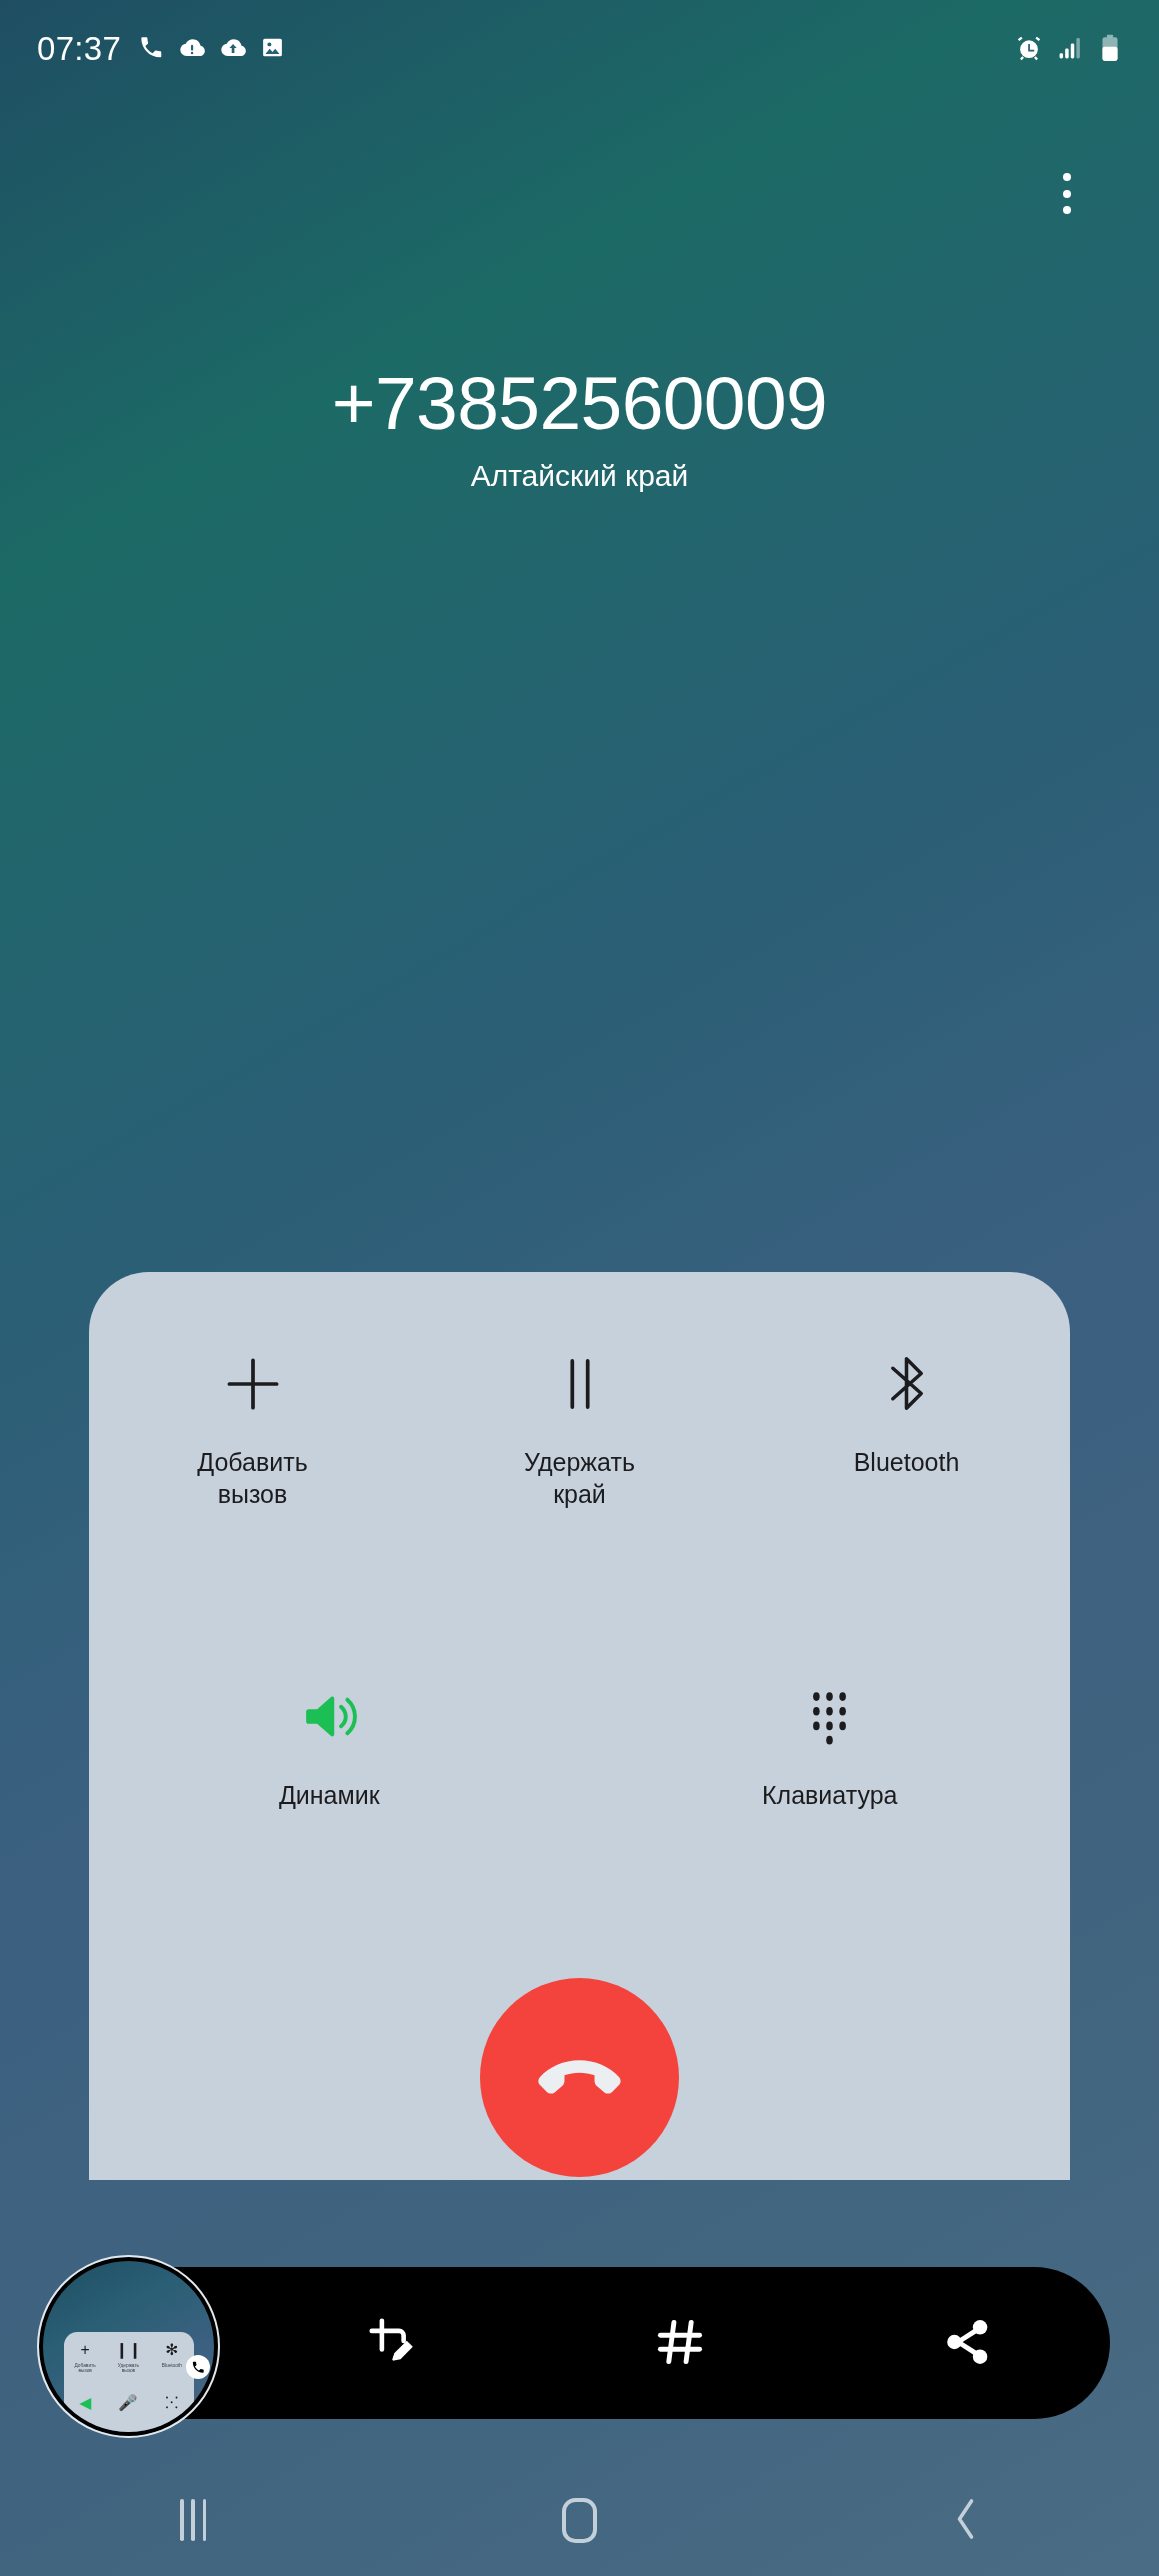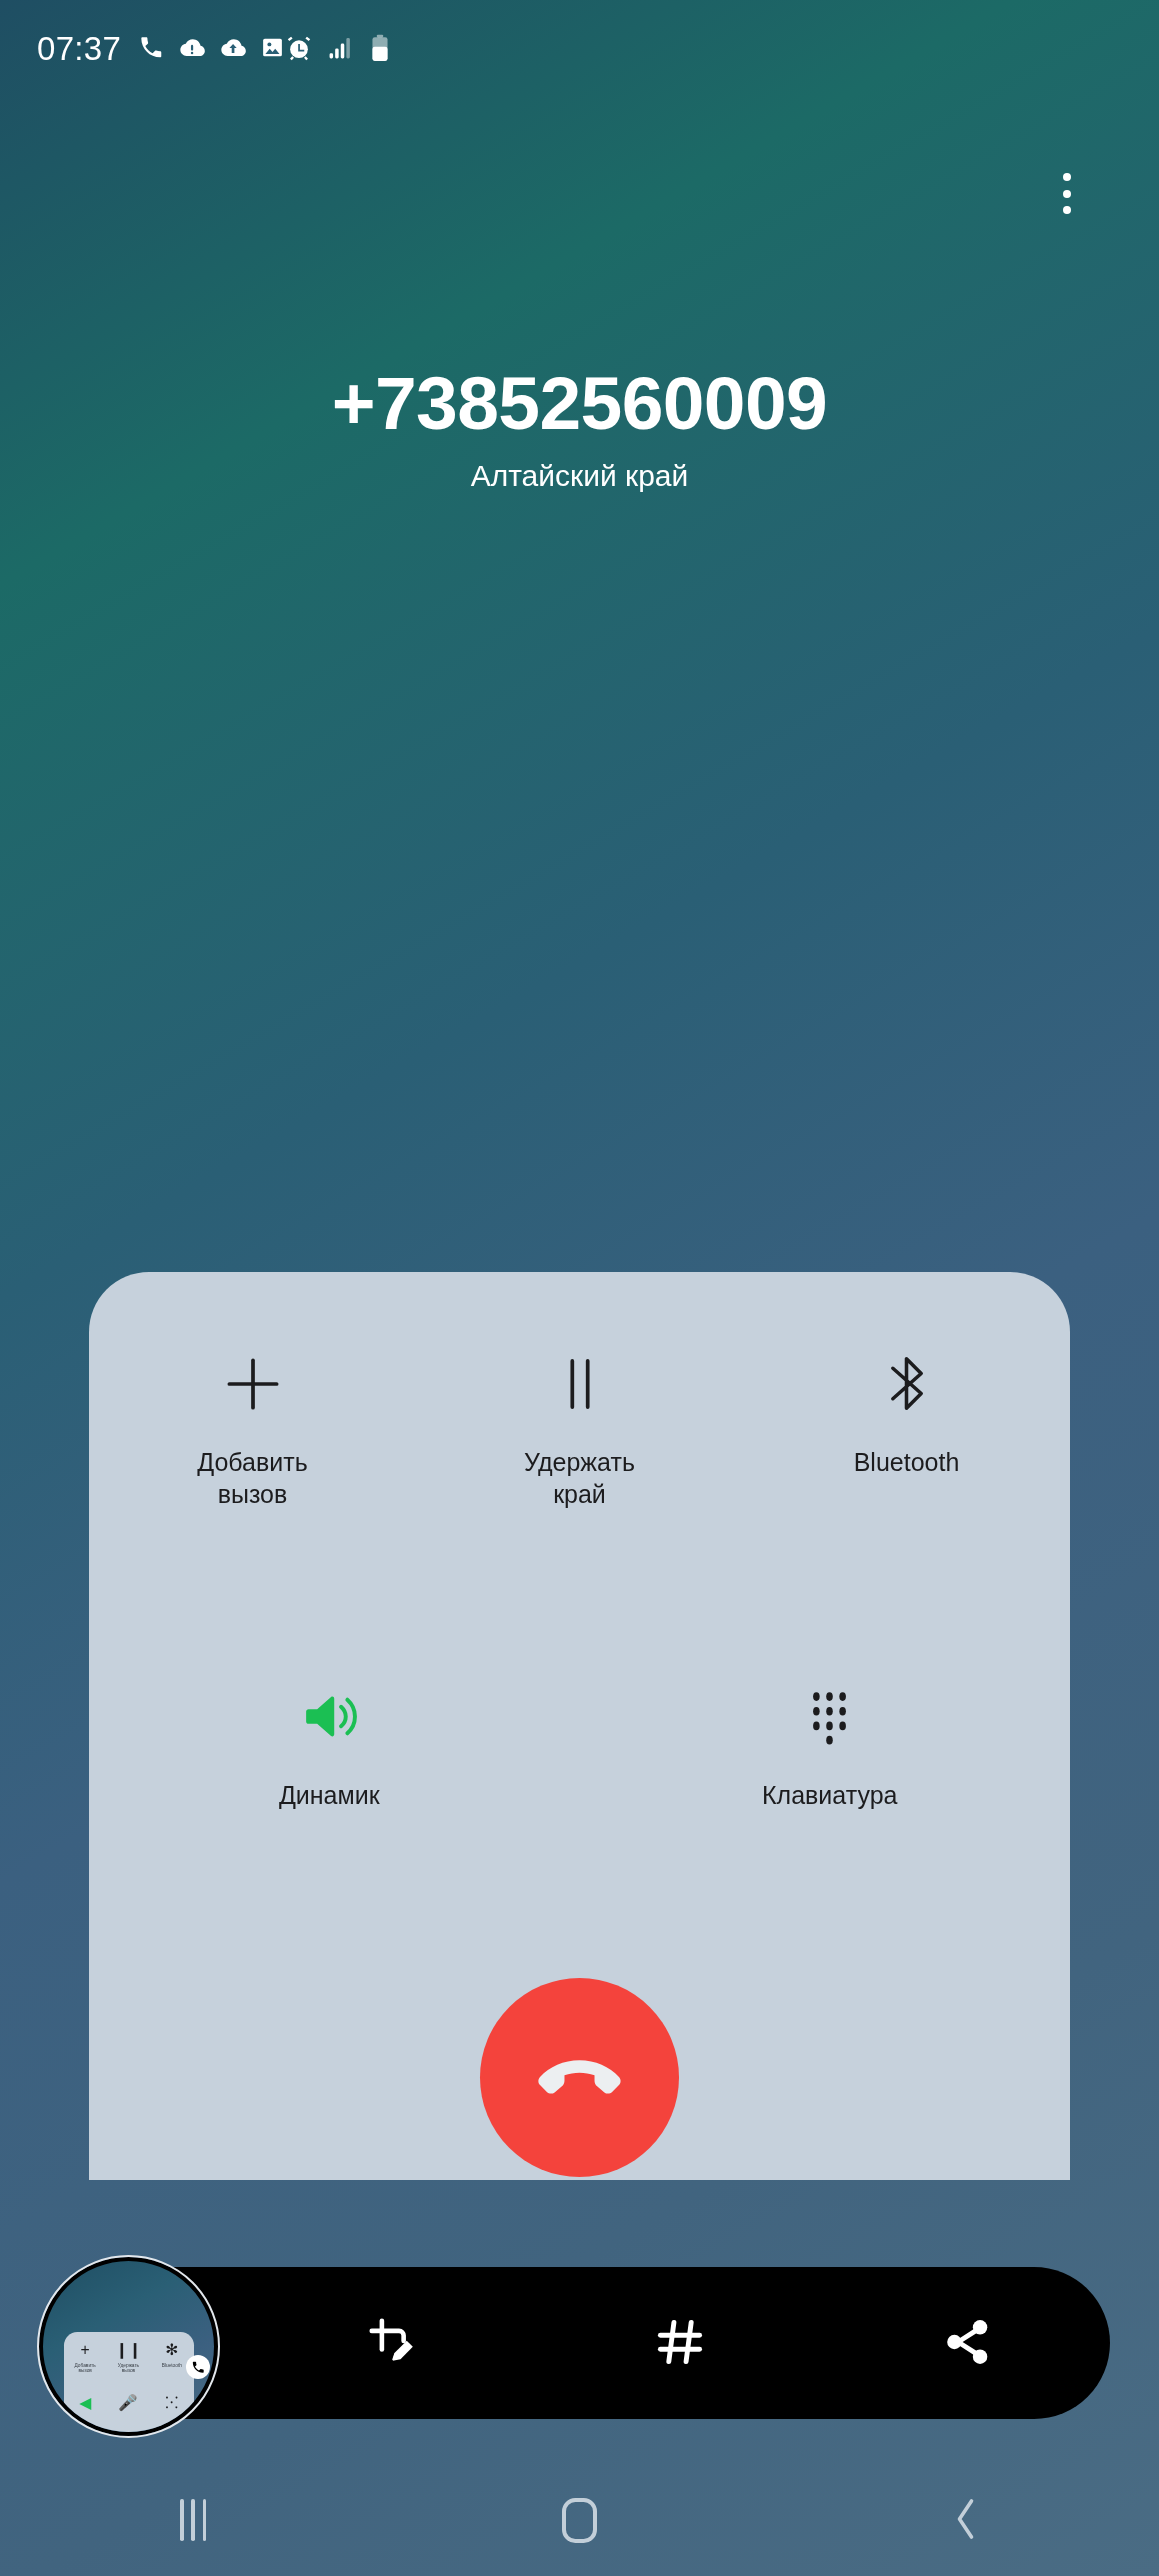--- a/index.html
+++ b/index.html
@@ -23,21 +23,21 @@
         #4a6c84 100%);
   }
   
   #status-bar {
     position: absolute;
     top: 0; left: 0;
     width: 1159px;
     height: 97px;
     display: flex;
     align-items: center;
-    justify-content: flex-start;
+    justify-content: space-between;
     padding: 0 37px;
     box-sizing: border-box;
     z-index: 5;
   }
   .status-left, .status-right {
     display: flex;
     align-items: center;
     gap: 13.3px;
   }
   .status-time {
@@ -97,21 +97,21 @@
     position: absolute;
     top: 362px;
     left: 0;
     width: 1159px;
     text-align: center;
     z-index: 4;
   }
   #caller-number {
     color: #ffffff;
     font-size: 75px;
-    font-weight: 700;
+    font-weight: 400;
     letter-spacing: -0.6px;
     line-height: 1.1;
   }
   #caller-location {
     color: #ffffff;
     font-size: 30px;
     font-weight: 400;
     margin-top: 14.5px;
   }
 

